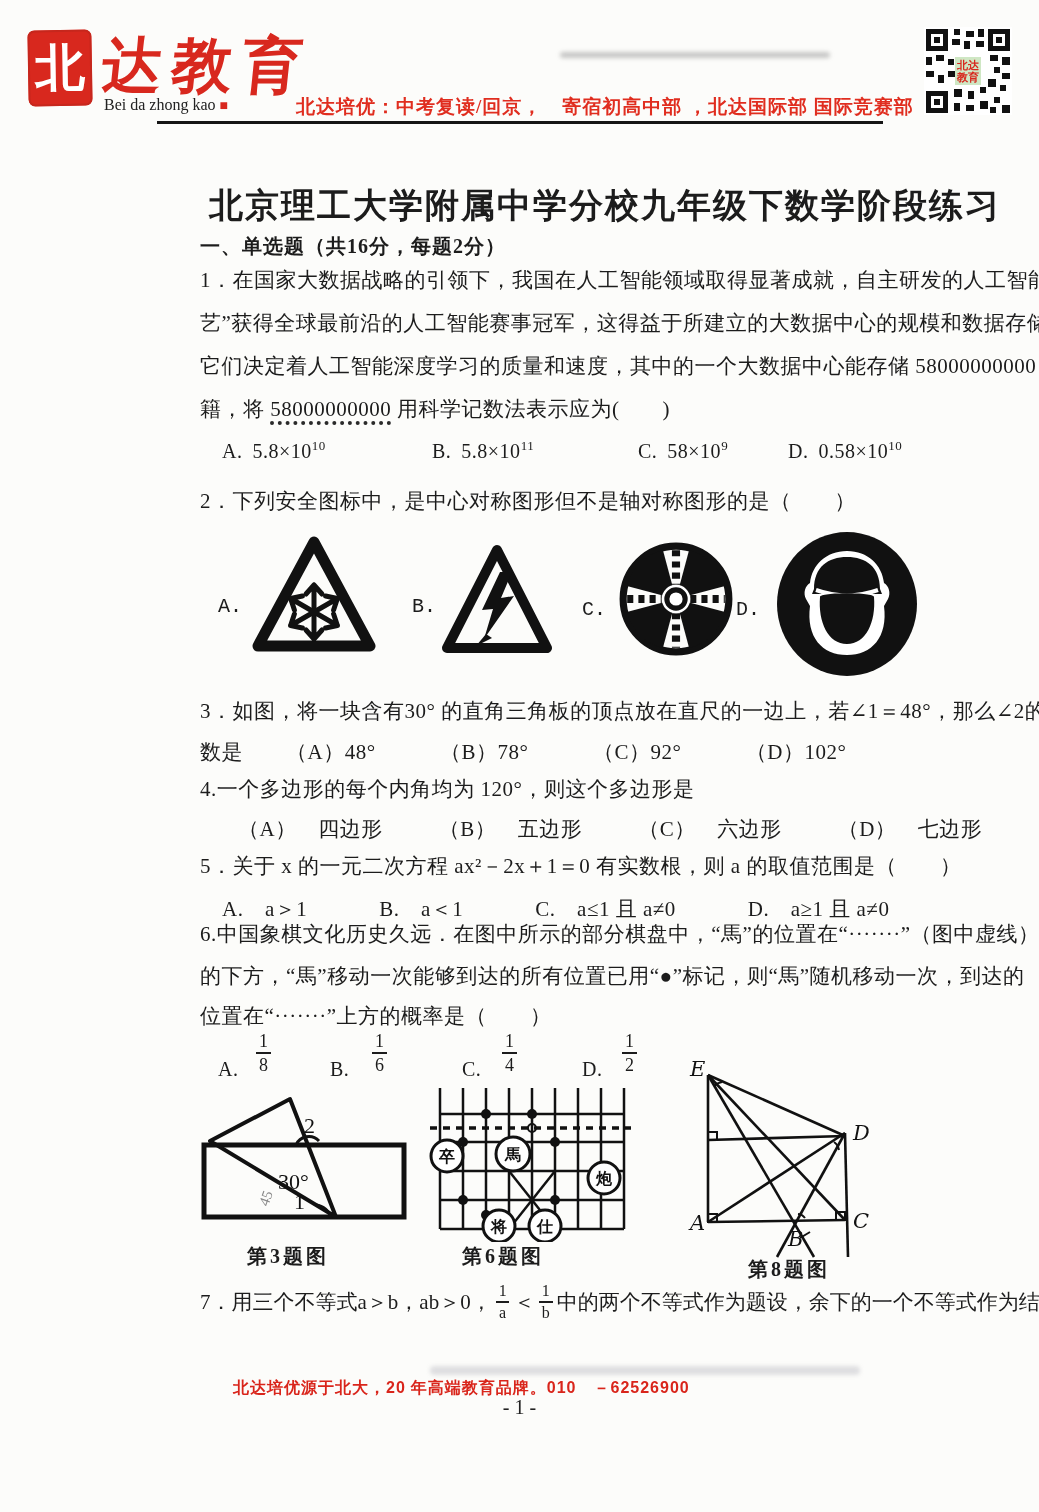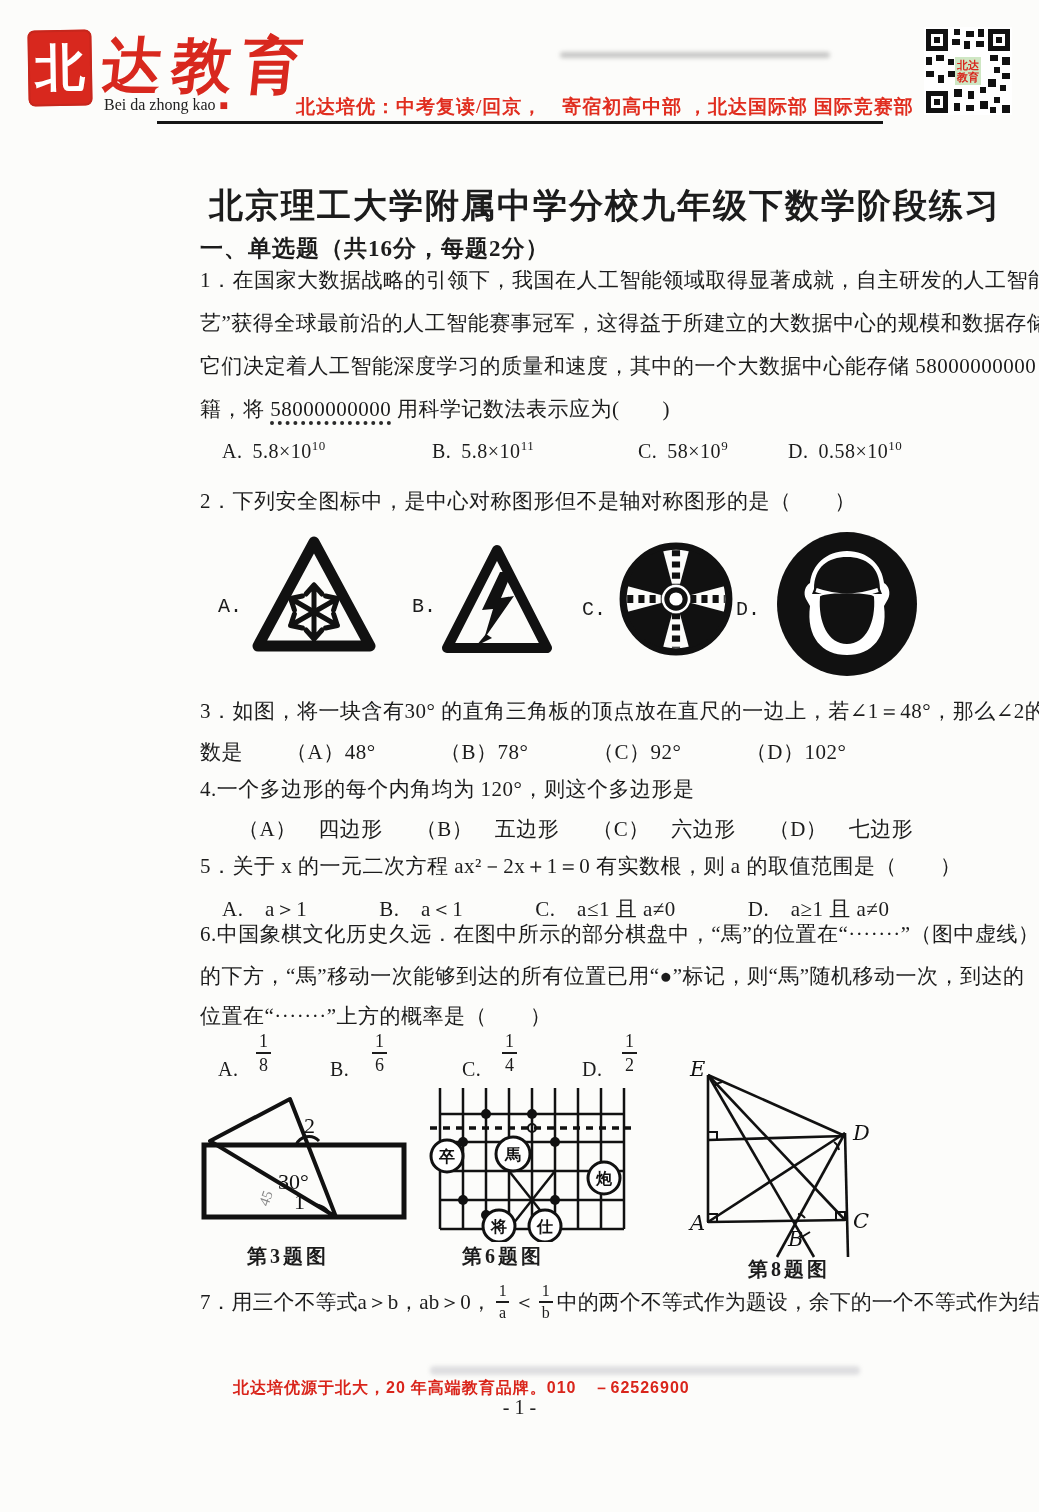--- a/index.html
+++ b/index.html
@@ -21,21 +21,21 @@
   .hrule { left:157px; top:121px; width:726px; height:3px; background:#151515; }
   .smudge1 { left:560px; top:52px; width:270px; height:6px; background:rgba(60,60,60,.28); filter:blur(2px); border-radius:3px; }
   .smudge2 { left:430px; top:1366px; width:430px; height:9px; background:rgba(90,90,110,.18); filter:blur(2px); border-radius:4px; }
 
   
   .qr { left:924px; top:27px; width:88px; height:88px; }
 
   
   .t { font-size:21px; letter-spacing:.5px; white-space:nowrap; }
   .title { left:200px; top:183px; width:810px; text-align:center; font-size:34px; font-weight:bold; letter-spacing:2px; }
-  .section { left:200px; top:233px; font-size:23px; font-weight:bold; letter-spacing:1px; }
+  .section { left:200px; top:233px; font-size:20px; font-weight:bold; letter-spacing:1px; }
   .u-dots { border-bottom:4px dotted #2a2a2a; padding-bottom:0; }
   .sup { font-size:13px; position:relative; top:-8px; }
   .optrow span.lbl { margin-right:10px; }
   .row { display:flex; }
   .frac { display:inline-flex; flex-direction:column; align-items:center; vertical-align:middle; line-height:1; }
   .frac .fn { font-size:18px; padding:0 3px 2px; }
   .frac .fd { font-size:18px; border-top:2px solid #1c1c1c; padding:2px 3px 0; }
   .fr-sm .fn,.fr-sm .fd { font-size:16px; }
   .q7line { display:flex; align-items:center; gap:4px; font-size:21px; white-space:nowrap; }
 
@@ -200,21 +200,21 @@
       <path d="M42,60 C42,38 56,28 75,28 C94,28 108,38 108,60 L110,65 L40,65 Z" fill="#111"></path>
       <path d="M44,61 Q75,72 106,61" fill="none" stroke="#fff" stroke-width="4"></path>
       <path d="M48,68 C48,63 102,63 102,68 C104,93 94,115 75,115 C56,115 46,93 48,68 Z" fill="#111"></path>
     </svg>
   </div>
 
   <div class="abs t" style="left:200px; top:697px;">3．如图，将一块含有30° 的直角三角板的顶点放在直尺的一边上，若∠1＝48°，那么∠2的度</div>
   <div class="abs t" style="left:200px; top:738px;">数是　　（A）48°　　　（B）78°　　　（C）92°　　　（D）102°</div>
 
   <div class="abs t" style="left:200px; top:775px;">4.一个多边形的每个内角均为 120°，则这个多边形是</div>
-  <div class="abs row" style="left:238px; top:815px; gap:33px;">
+  <div class="abs row" style="left:238px; top:815px; gap:56px;">
     <span class="t">（A）　四边形</span>
     <span class="t">（B）　五边形</span>
     <span class="t">（C）　六边形</span>
     <span class="t">（D）　七边形</span>
   </div>
 
   <div class="abs t" style="left:200px; top:852px;">5．关于 x 的一元二次方程 ax²－2x＋1＝0 有实数根，则 a 的取值范围是（　　）</div>
   <div class="abs row" style="left:222px; top:895px; gap:72px;">
     <span class="t">A.　a＞1</span>
     <span class="t">B.　a＜1</span>

